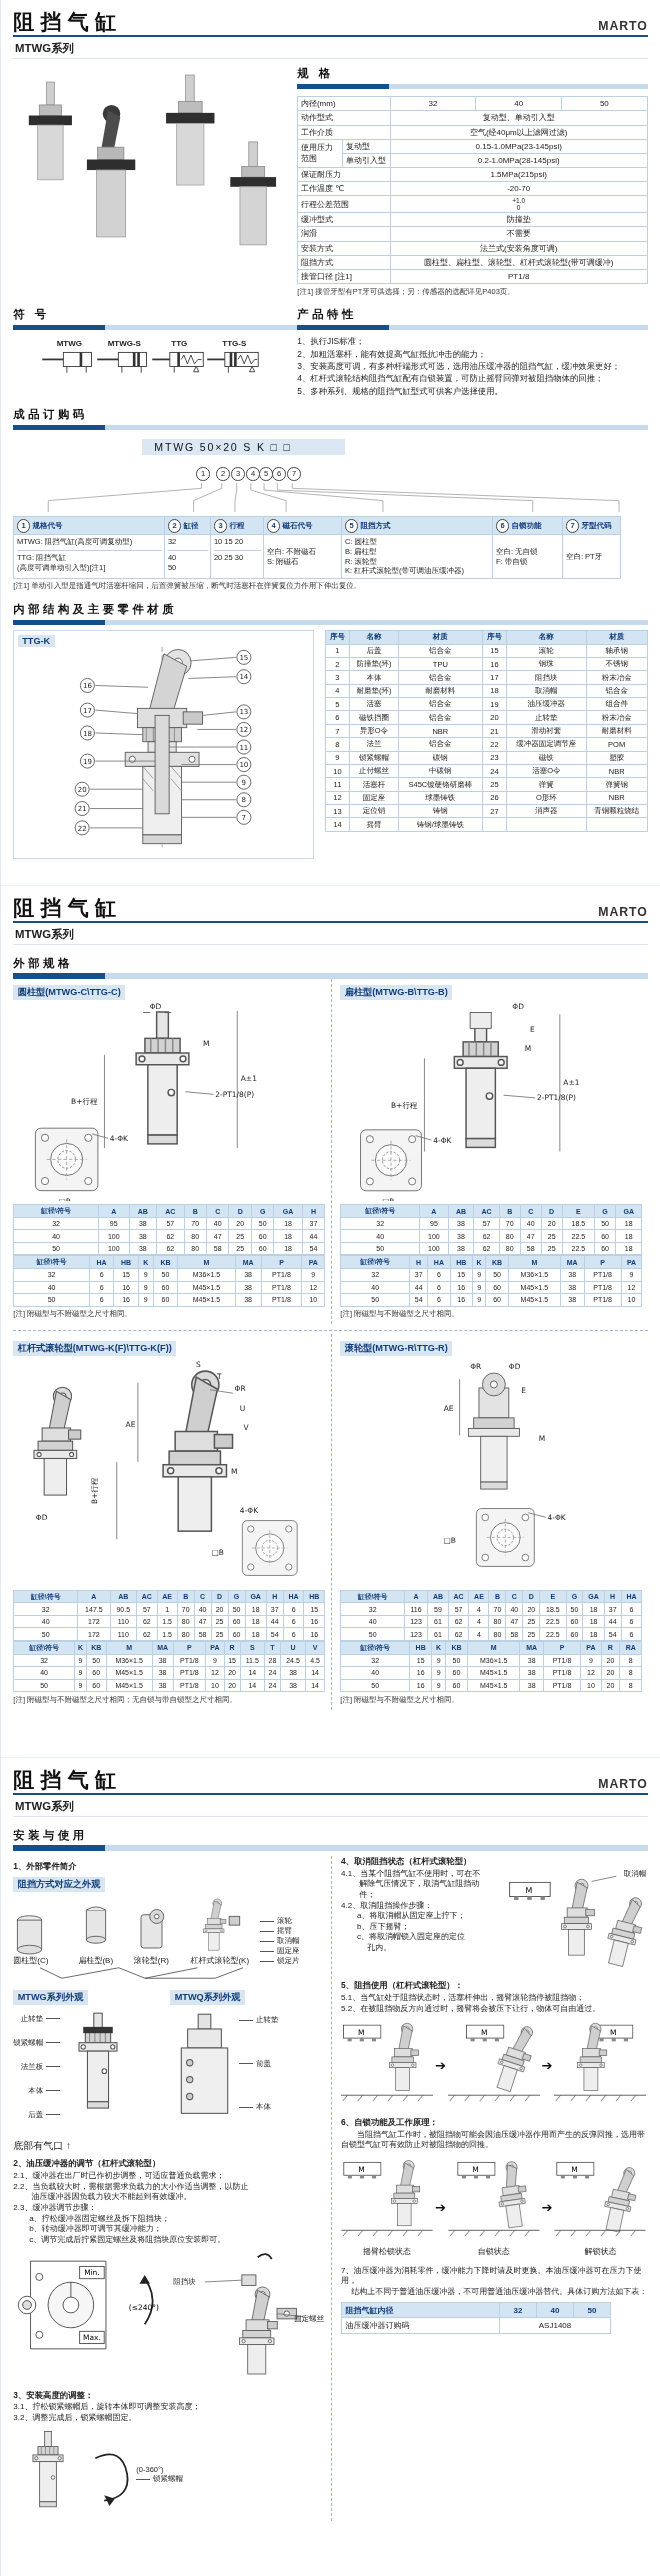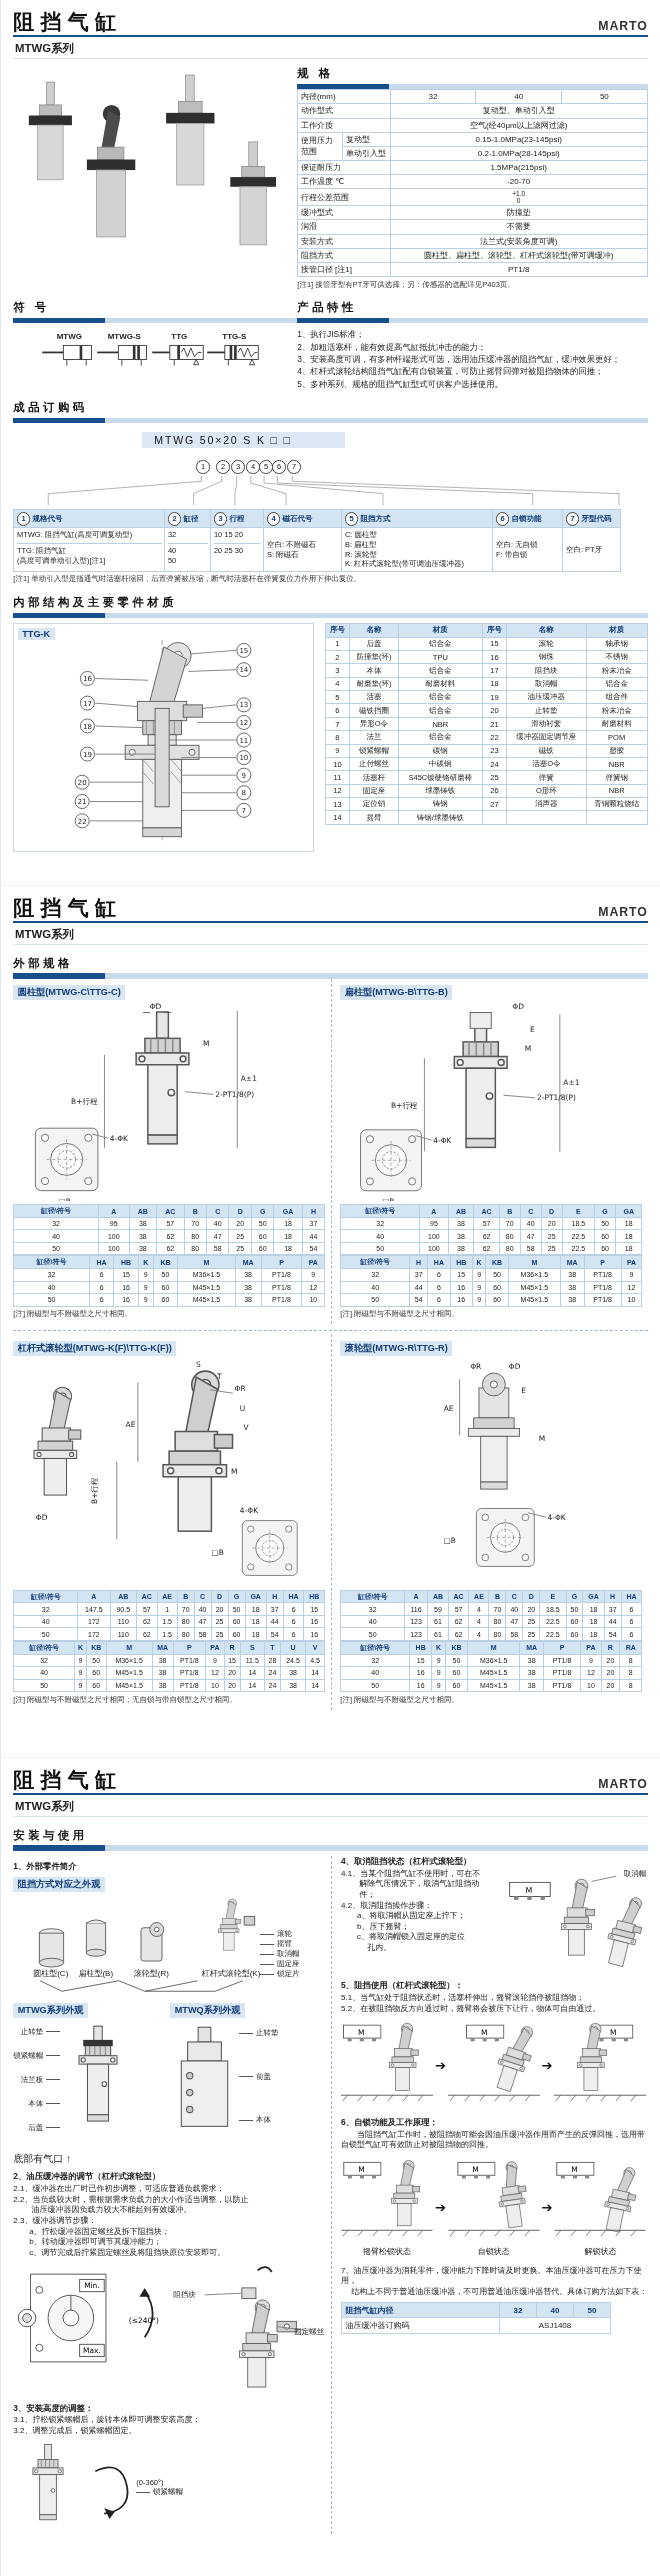--- a/index.html
+++ b/index.html
@@ -185,21 +185,21 @@
           <rect x="260" y="114" width="26" height="12" fill="#bdbdbd" stroke="#909090"></rect>
           <rect x="247" y="126" width="52" height="11" fill="#2e2e2e"></rect>
           <rect x="258" y="137" width="30" height="66" fill="#d4d4d4" stroke="#a0a0a0"></rect>
         </g>
       </svg>
     </div>
 
     <div class="grow sec" style="margin-top:0;">
       <div class="st">规 格</div>
       <div class="bar"></div>
-      <table class="spec-t" style="">
+      <table class="spec-t" style="margin-top:7px;">
         <tbody>
               <tr>
                 <td class="lbl" colspan="2">内径(mm)</td>
             <td class="v">32</td>
             <td class="v">40</td>
             <td class="v">50</td>
               </tr>
         <tr>
                 <td class="lbl" colspan="2">动作型式</td>
             <td class="v" colspan="3">复动型、单动引入型</td>
@@ -1232,21 +1232,21 @@
     <div class="bar"></div>
   </div>
 
   <div class="row" style="margin-top:5.3px;">
 
     <div style="width:321px;padding-right:7px;box-sizing:border-box;">
       <div class="h3">1、外部零件简介</div>
       <div class="hl">阻挡方式对应之外观</div>
 
       <div class="row" style="margin-top:5.3px;align-items:flex-end;">
-        <div class="col" style="align-items:flex-end;width:55px;">
+        <div class="col" style="align-items:flex-start;width:55px;">
           <svg width="33" height="42" viewBox="0 0 38 48">
                 <ellipse cx="19" cy="8" rx="14" ry="5" fill="#ececec" stroke="#555"></ellipse>
                 <rect x="5" y="8" width="28" height="34" fill="#e6e6e6" stroke="#555"></rect>
                 <ellipse cx="19" cy="42" rx="14" ry="5" fill="#dedede" stroke="#555"></ellipse>
               </svg>
           <div class="cap">圆柱型(C)</div>
         </div>
         <div class="col" style="align-items:center;width:55px;gap:10px;">
           <svg width="30" height="42" viewBox="0 0 34 48">
                 <path d="M6 8 h22 v34 h-22 z" fill="#e6e6e6" stroke="#555"></path>
@@ -1256,21 +1256,21 @@
           <div class="cap">扁柱型(B)</div>
         </div>
         <div class="col" style="align-items:center;width:56px;">
           <svg width="35" height="49" viewBox="0 0 40 56">
                 <rect x="8" y="10" width="24" height="38" rx="3" fill="#e6e6e6" stroke="#555"></rect>
                 <circle cx="26" cy="12" r="8" fill="#d8d8d8" stroke="#555"></circle>
                 <circle cx="26" cy="12" r="2.6" fill="#fff" stroke="#555"></circle>
               </svg>
           <div class="cap">滚轮型(R)</div>
         </div>
-        <div class="col" style="align-items:flex-end;width:81px;gap:13px;">
+        <div class="col" style="align-items:center;width:81px;">
           <svg width="51" height="58" viewBox="0 0 58 66">
                 <use href="#lev" x="2" y="0" width="40" height="66"></use>
                 <rect x="40" y="22" width="12" height="10" fill="#cfcfcf" stroke="#555"></rect>
               </svg>
           <div class="cap">杠杆式滚轮型(K)</div>
         </div>
         <div class="col" style="justify-content:flex-start;">
           <div class="leader">滚轮</div>
           <div class="leader">摇臂</div>
           <div class="leader">取消帽</div>

